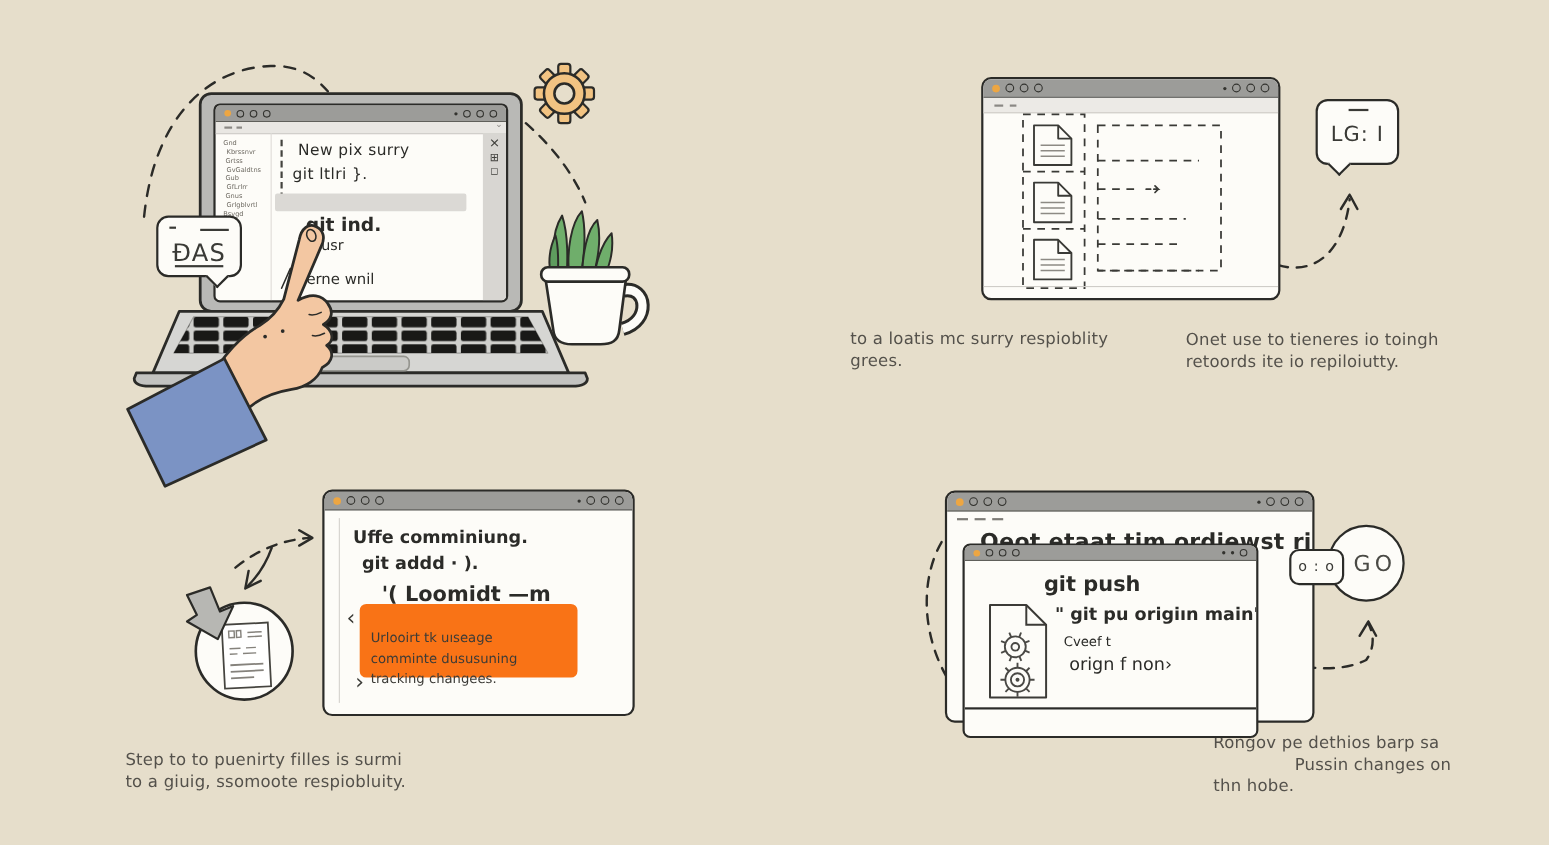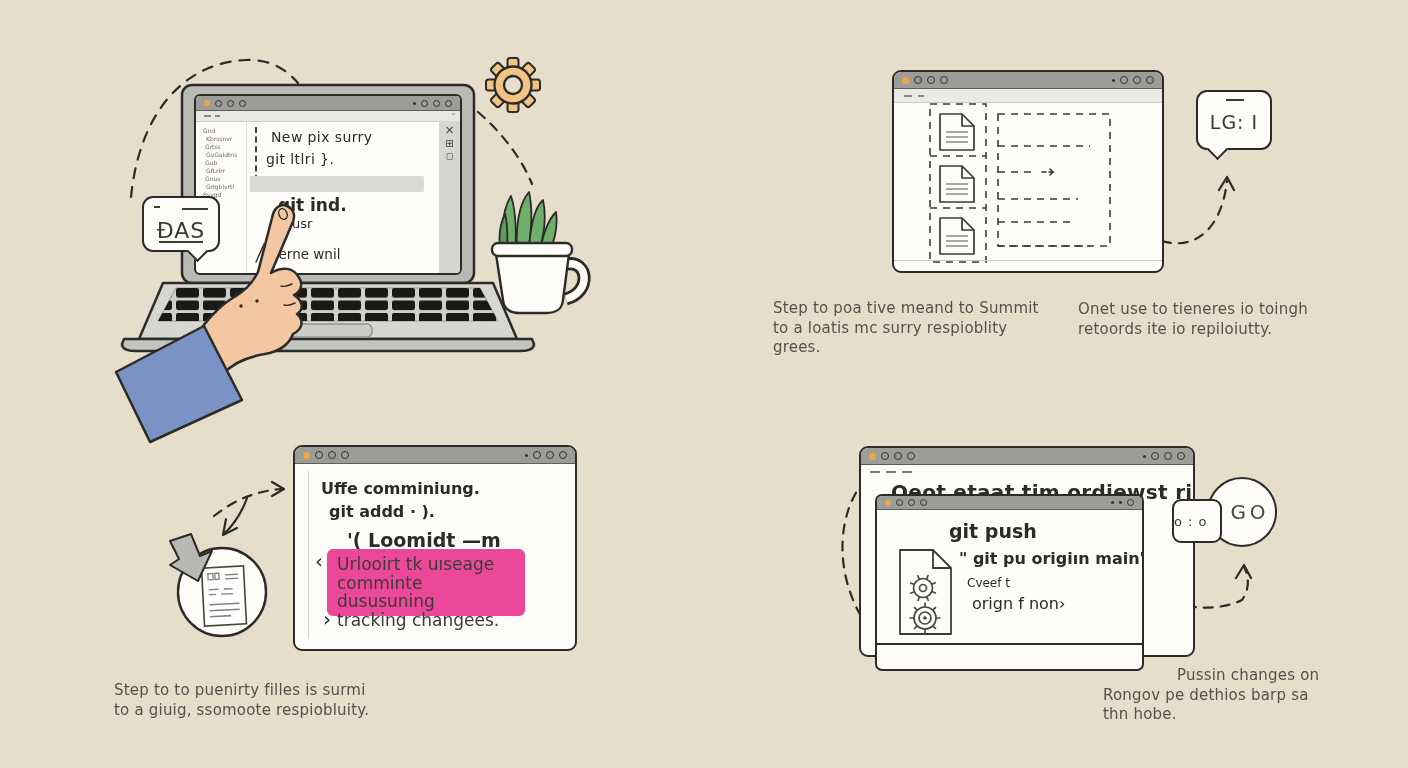--- a/index.html
+++ b/index.html
@@ -212,21 +212,20 @@
   <div class="abs" style="left:0;right:0;bottom:0;height:10px;border-top:1px solid #cfcdc8"></div>
 </div>
 
 <div class="bubble" style="left:1196px;top:90px;width:72px;height:56px">
   <span class="tail" style="left:12px;bottom:-8.5px"></span>
   <span class="dec" style="left:28px;top:7px;width:18px;height:2px"></span>
   <span style="font-size:19px;letter-spacing:1px;color:#3a3a36;margin-top:4px">LG: I</span>
 </div>
 
 <div class="cap" style="left:773px;top:299px;width:270px">
-  <span>Step to poa tive meand to Summit</span>
   <span>to a loatis mc surry respioblity</span>
   <span>grees.</span>
 </div>
 <div class="cap" style="left:1078px;top:300px;width:270px">
   <span>Onet use to tieneres io toingh</span>
   <span>retoords ite io repiloiutty.</span>
 </div>
 
 <div class="win" style="left:293px;top:445px;width:284px;height:206px;z-index:2">
   <div class="tbar" style="height:17px">
@@ -240,22 +239,22 @@
       <span class="d d-ring"></span>
       <span class="d d-ring"></span>
     </span>
   </div>
   <div class="grayline" style="left:13px;top:24px;bottom:10px;width:1px"></div>
   <div class="abs" style="left:26px;top:32px;font-size:16px;font-weight:600">Uffe comminiung.</div>
   <div class="abs b" style="left:34px;top:55px;font-size:16px">git addd · ).</div>
   <div class="abs b" style="left:52px;top:82px;font-size:19px">'( Loomidt —m</div>
   <div class="abs" style="left:20px;top:102px;font-size:20px;color:#3a3a36">‹</div>
   <div class="abs" style="left:28px;top:160px;font-size:20px;color:#3a3a36">›</div>
-  <div class="abs" style="left:32px;top:102px;width:198px;height:67px;background:#ec4899;border-radius:6px;
-              padding:6px 10px;box-sizing:border-box;font-size:17px;line-height:18.5px;color:#3c3b37">
+  <div class="abs" style="left:32px;top:102px;width:198px;height:67px;background:#f97316;border-radius:6px;
+              padding:22px 10px;box-sizing:border-box;font-size:12px;line-height:18.5px;color:#3c3b37">
     <span style="display:block">Urlooirt tk uıseage</span>
     <span style="display:block">comminte dususuning</span>
     <span style="display:block">tracking changees.</span>
   </div>
 </div>
 
 <div class="cap" style="left:114px;top:681px;width:300px">
   <span>Step to to puenirty filles is surmi</span>
   <span>to a giuig, ssomoote respiobluity.</span>
 </div>
@@ -324,30 +323,30 @@
   <div class="abs b" style="left:82px;top:53px;font-size:16px;white-space:nowrap">" git pu origiın main"</div>
   <div class="abs" style="left:90px;top:80px;font-size:12px">Cveef t</div>
   <div class="abs" style="left:95px;top:98px;font-size:16px">orign f non›</div>
   <div class="abs" style="left:0;right:0;bottom:0;height:24px;border-top:2px solid #2b2b28"></div>
 </div>
 
 <div class="abs" style="left:1207px;top:477px;width:70px;height:70px;background:#fdfcf8;border:2.5px solid #2b2b28;
             border-radius:50%;z-index:4;display:flex;align-items:center;justify-content:center;box-sizing:border-box">
   <span style="font-size:20px;letter-spacing:4px;color:#4a4a45;margin-left:16px">GO</span>
 </div>
-<div class="abs" style="left:1172px;top:499px;width:50px;height:44px;background:#fdfcf8;border:2.5px solid #2b2b28;
-            border-radius:9px;z-index:5;display:flex;align-items:center;justify-content:flex-start;box-sizing:border-box">
+<div class="abs" style="left:1172px;top:499px;width:50px;height:33px;background:#fdfcf8;border:2.5px solid #2b2b28;
+            border-radius:9px;z-index:5;display:flex;align-items:center;justify-content:center;box-sizing:border-box">
   <span style="font-size:13px;color:#3a3a36;letter-spacing:1px">o : o</span>
 </div>
 
 <div class="cap" style="left:773px;top:686px;width:300px">
 </div>
 <div class="cap" style="left:1103px;top:666px;width:280px">
+  <span>Rongov pe dethios barp sa</span>
   <span style="padding-left:74px">Pussin changes on</span>
-  <span>Rongov pe dethios barp sa</span>
   <span>thn hobe.</span>
 </div>
 
 <svg class="abs" style="left:0;top:0;z-index:7;pointer-events:none" width="1408" height="768" viewBox="0 0 1408 768">
   <g stroke="#2b2b28" stroke-width="2.5" stroke-linejoin="round" stroke-linecap="round">
     <path d="M 185,352 C 205,320 220,305 236,296 C 246,290 253,282 258,272 L 272,218 C 274,207 281,203 287,206 C 294,209 296,216 292,224 L 271,273 C 283,266 293,268 298,276 C 304,284 301,291 294,295 C 302,300 305,309 297,314 C 304,320 303,329 293,334 C 289,345 278,352 265,354 C 247,357 233,363 223,374 L 206,396 C 193,411 176,409 169,397 Z" fill="#f3c7a2"></path>
     <ellipse cx="283" cy="214" rx="4" ry="5.5" transform="rotate(-22 283 214)" fill="none" stroke-width="1.4"></ellipse>
     <path d="M 292,284 C 288,286 284,287 281,286" fill="none" stroke-width="1.4"></path>
     <path d="M 295,303 C 291,305 287,306 284,305" fill="none" stroke-width="1.4"></path>
     <path d="M 256,262 L 264,244" fill="none" stroke-width="1.4"></path>

